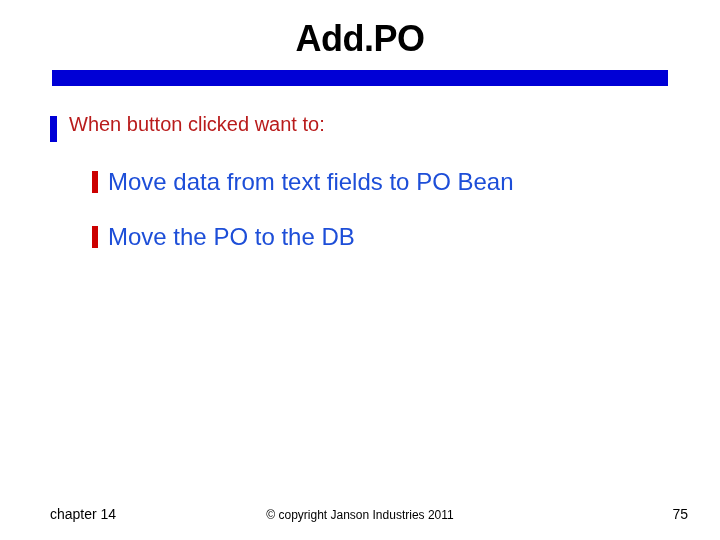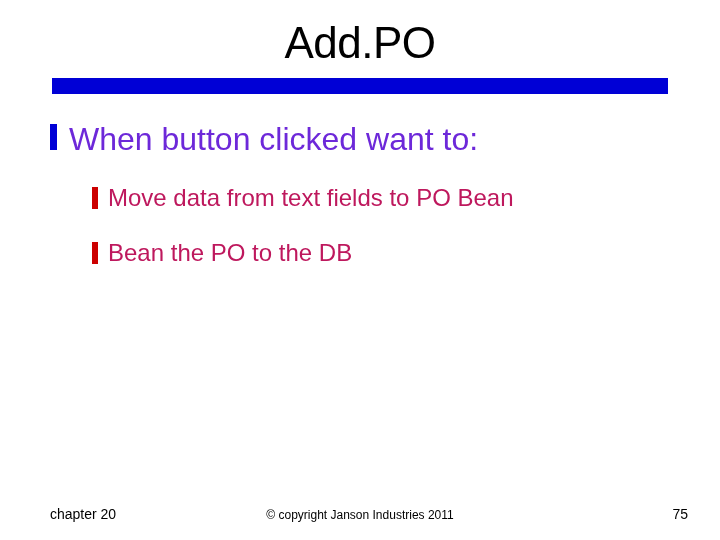--- a/index.html
+++ b/index.html
@@ -10,22 +10,22 @@
       font-family: Arial, Helvetica, sans-serif;
       position: relative;
       overflow: hidden;
     }
     .title-area {
       width: 100%;
       padding-top: 18px;
       text-align: center;
     }
     .title {
-      font-size: 44px;
-      font-weight: 400;
+      font-size: 36px;
+      font-weight: 700;
       color: #000000;
       letter-spacing: -0.5px;
     }
     .divider {
       width: 616px;
       height: 16px;
       background: #0000d6;
       margin: 10px auto 0 auto;
     }
     .content {
@@ -38,41 +38,41 @@
     }
     .bullet-l1 .bar {
       width: 7px;
       height: 26px;
       background: #0000d6;
       margin-top: 4px;
       margin-right: 12px;
       flex-shrink: 0;
     }
     .bullet-l1 .text {
-      font-size: 32px;
-      color: #6d28d9;
+      font-size: 20px;
+      color: #b91c1c;
       line-height: 1.2;
     }
     .bullet-l2 {
       display: flex;
       align-items: flex-start;
       margin-left: 42px;
       margin-bottom: 26px;
     }
     .bullet-l2 .bar {
       width: 6px;
       height: 22px;
       background: #cc0000;
       margin-top: 3px;
       margin-right: 10px;
       flex-shrink: 0;
     }
     .bullet-l2 .text {
       font-size: 24px;
-      color: #be185d;
+      color: #1d4ed8;
       line-height: 1.2;
     }
     .footer {
       position: absolute;
       bottom: 18px;
       left: 0;
       width: 100%;
       display: flex;
       justify-content: space-between;
       align-items: flex-end;
@@ -107,21 +107,21 @@
   <div class="bullet-l1">
     <div class="bar"></div>
     <div class="text">When button clicked want to:</div>
   </div>
   <div class="bullet-l2">
     <div class="bar"></div>
     <div class="text">Move data from text fields to PO Bean</div>
   </div>
   <div class="bullet-l2">
     <div class="bar"></div>
-    <div class="text">Bean the PO to the DB</div>
+    <div class="text">Move the PO to the DB</div>
   </div>
 </div>
 
 <div class="footer">
-  <div class="footer-left">chapter 20</div>
+  <div class="footer-left">chapter 14</div>
   <div class="footer-center">© copyright Janson Industries 2011</div>
   <div class="footer-right">75</div>
 </div>
 
 </body></html>

